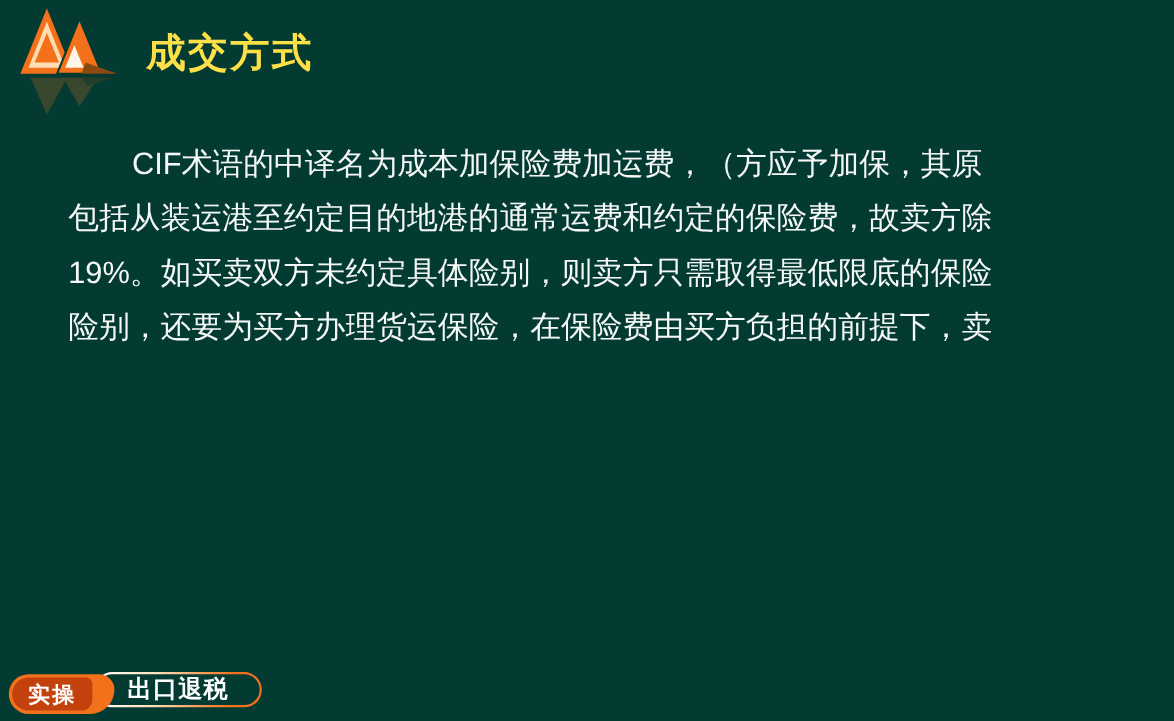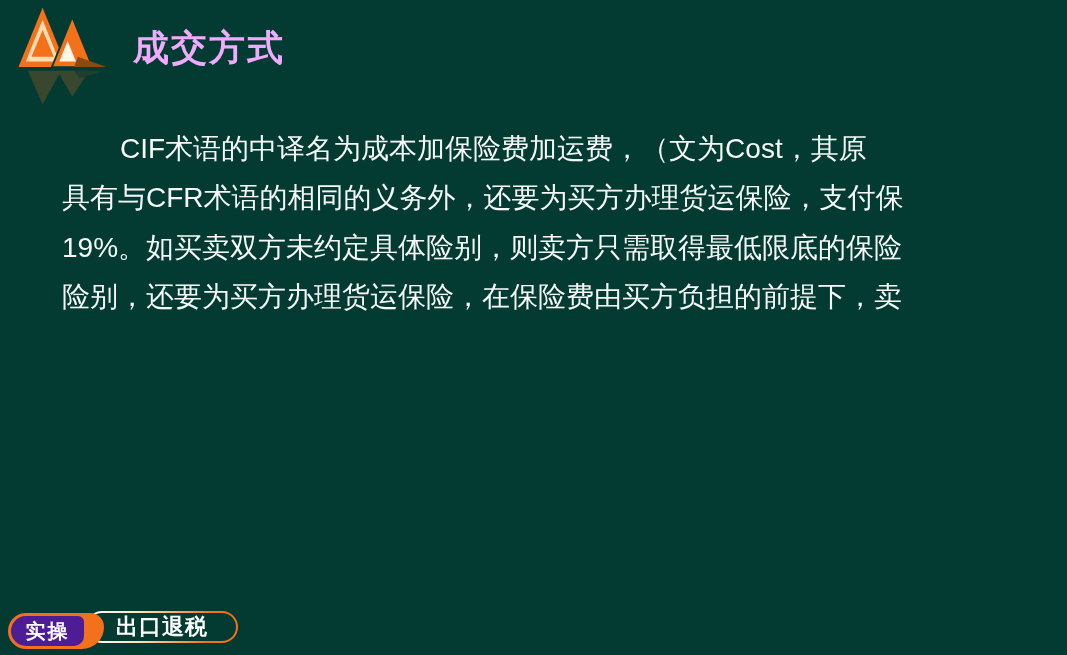--- a/index.html
+++ b/index.html
@@ -12,21 +12,21 @@
   }
   .slide { position: absolute; inset: 0; }
 
   
   .logo {
     position: absolute; left: 16px; top: 4px;
     width: 94px; height: 102px;
   }
   .page-title {
     position: absolute; left: 133px; top: 24px;
-    font-size: 36px; font-weight: bold; color: #f0abfc;
+    font-size: 36px; font-weight: bold; color: #fde047;
     letter-spacing: 2px; white-space: nowrap;
   }
 
   
   .body-text {
     position: absolute; left: 62px; top: 124px;
     width: 960px;
     color: #f5f8f6; font-size: 28px;
   }
   .body-text .line {
@@ -53,21 +53,21 @@
   }
   .tab-active {
     position: absolute; left: 8px; top: 613px;
     width: 96px; height: 36px;
     background: #f4711c;
     border-radius: 18px 14px 22px 18px;
     z-index: 2;
   }
   .tab-active .red-inner {
     position: absolute; left: 3px; top: 3px; bottom: 3px; right: 20px;
-    background: #4c1d95;
+    background: #c2410c;
     border-radius: 15px 6px 10px 15px;
     display: flex; align-items: center; justify-content: center;
     color: #ffffff; font-size: 20px; font-weight: bold;
     letter-spacing: 2px;
   }
 </style>
 </head>
 <body>
 
 <div class="slide">
@@ -89,22 +89,22 @@
       <polygon points="28,32 12,68 48,68" fill="#f4711c"></polygon>
       <polygon points="60,40 44,68 78,68" fill="#f4711c"></polygon>
       <polygon points="68,60 94,68 62,68" fill="#8a4a10"></polygon>
     </g>
   </svg>
 
   <div class="page-title">成交方式</div>
 
   <div class="body-text">
 
-  <div class="line indent">CIF术语的中译名为成本加保险费加运费，（文为Cost，其原</div>
-      <div class="line">具有与CFR术语的相同的义务外，还要为买方办理货运保险，支付保</div>
+  <div class="line indent">CIF术语的中译名为成本加保险费加运费，（方应予加保，其原</div>
+      <div class="line">包括从装运港至约定目的地港的通常运费和约定的保险费，故卖方除</div>
       <div class="line">19%。如买卖双方未约定具体险别，则卖方只需取得最低限底的保险</div>
       <div class="line">险别，还要为买方办理货运保险，在保险费由买方负担的前提下，卖</div>
     </div>
 
   <div class="tab-pill">
     <div class="pill-inner">出口退税</div>
   </div>
   <div class="tab-active">
     <div class="red-inner">实操</div>
   </div>

